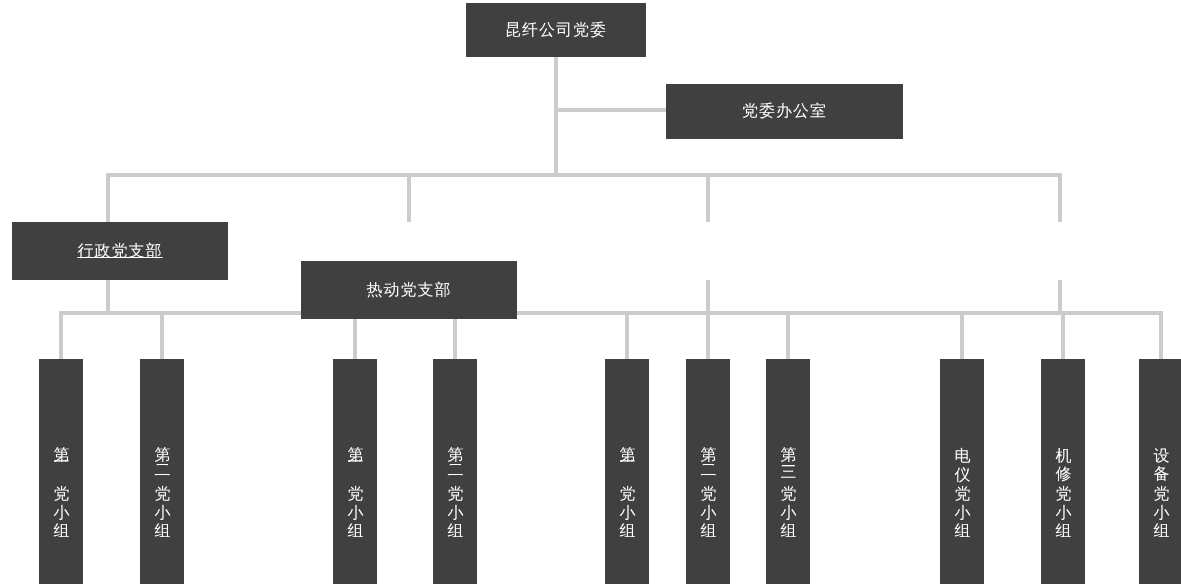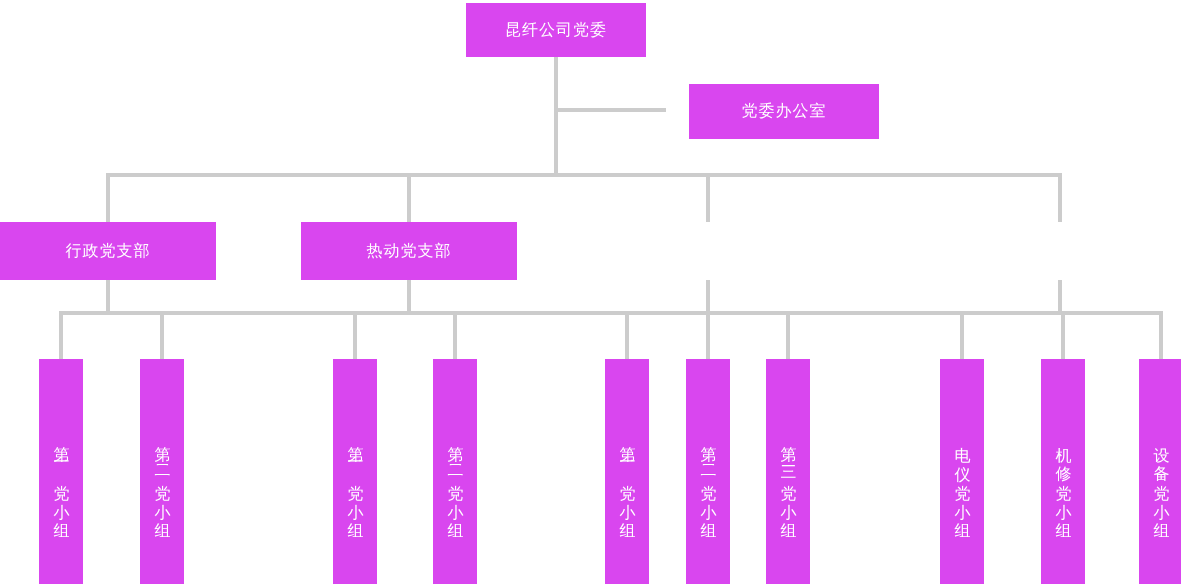--- a/index.html
+++ b/index.html
@@ -14,21 +14,21 @@
     height: 584px;
     overflow: hidden;
     background: #ffffff;
   }
   .line {
     position: absolute;
     background: #cccccc;
   }
   .node {
     position: absolute;
-    background: #d946ef;
+    background: #404040;
     color: #ffffff;
     display: flex;
     align-items: center;
     justify-content: center;
     font-size: 16px;
     letter-spacing: 1px;
     box-sizing: border-box;
     text-align: center;
   }
   .node.vbox {
@@ -71,24 +71,24 @@
   <div class="line" style="left:453px;  top:311px; width:4px; height:48px;"></div>
   <div class="line" style="left:625px;  top:311px; width:4px; height:48px;"></div>
   <div class="line" style="left:706px;  top:311px; width:4px; height:48px;"></div>
   <div class="line" style="left:786px;  top:311px; width:4px; height:48px;"></div>
   <div class="line" style="left:960px;  top:311px; width:4px; height:48px;"></div>
   <div class="line" style="left:1061px; top:311px; width:4px; height:48px;"></div>
   <div class="line" style="left:1159px; top:311px; width:4px; height:48px;"></div>
 
   <div class="node" style="left:466px; top:3px; width:180px; height:54px;">昆纤公司党委</div>
 
-  <div class="node" style="left:689px; top:84px; width:190px; height:55px;">党委办公室</div>
+  <div class="node" style="left:666px; top:84px; width:237px; height:55px;">党委办公室</div>
 
-  <div class="node lvl2" style="left:0px;">行政党支部</div>
-  <div class="node lvl2" style="left:301px;">热动党支部</div>
+  <div class="node lvl2" style="left:12px;text-decoration:underline;">行政党支部</div>
+  <div class="node lvl2" style="left:301px;margin-top:39px;">热动党支部</div>
 
   <div class="node vbox" style="left:39px;">
     <span class="vtext">第一党小组</span>
   </div>
   <div class="node vbox" style="left:140px;">
     <span class="vtext">第二党小组</span>
   </div>
 
   <div class="node vbox" style="left:333px;">
     <span class="vtext">第一党小组</span>

